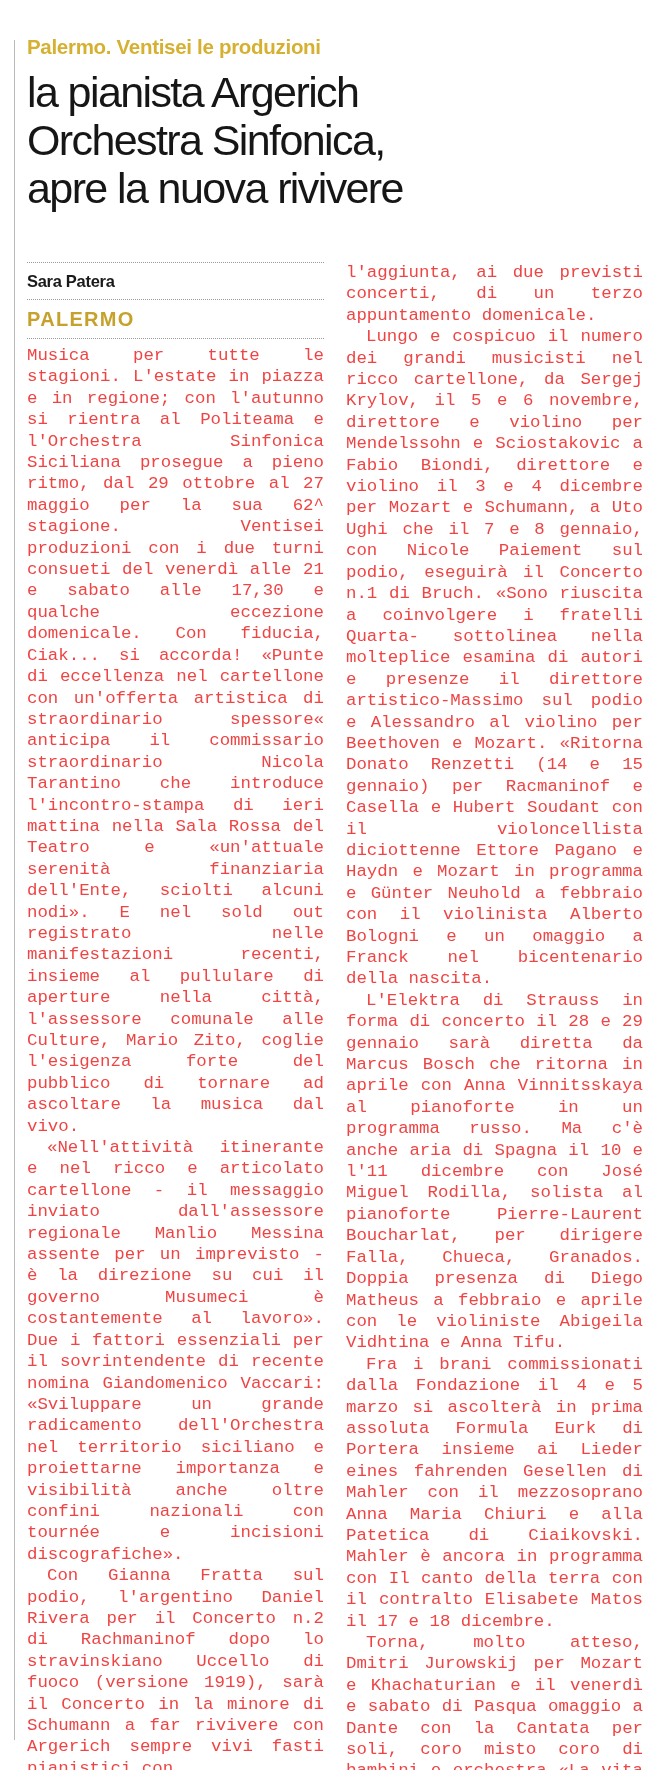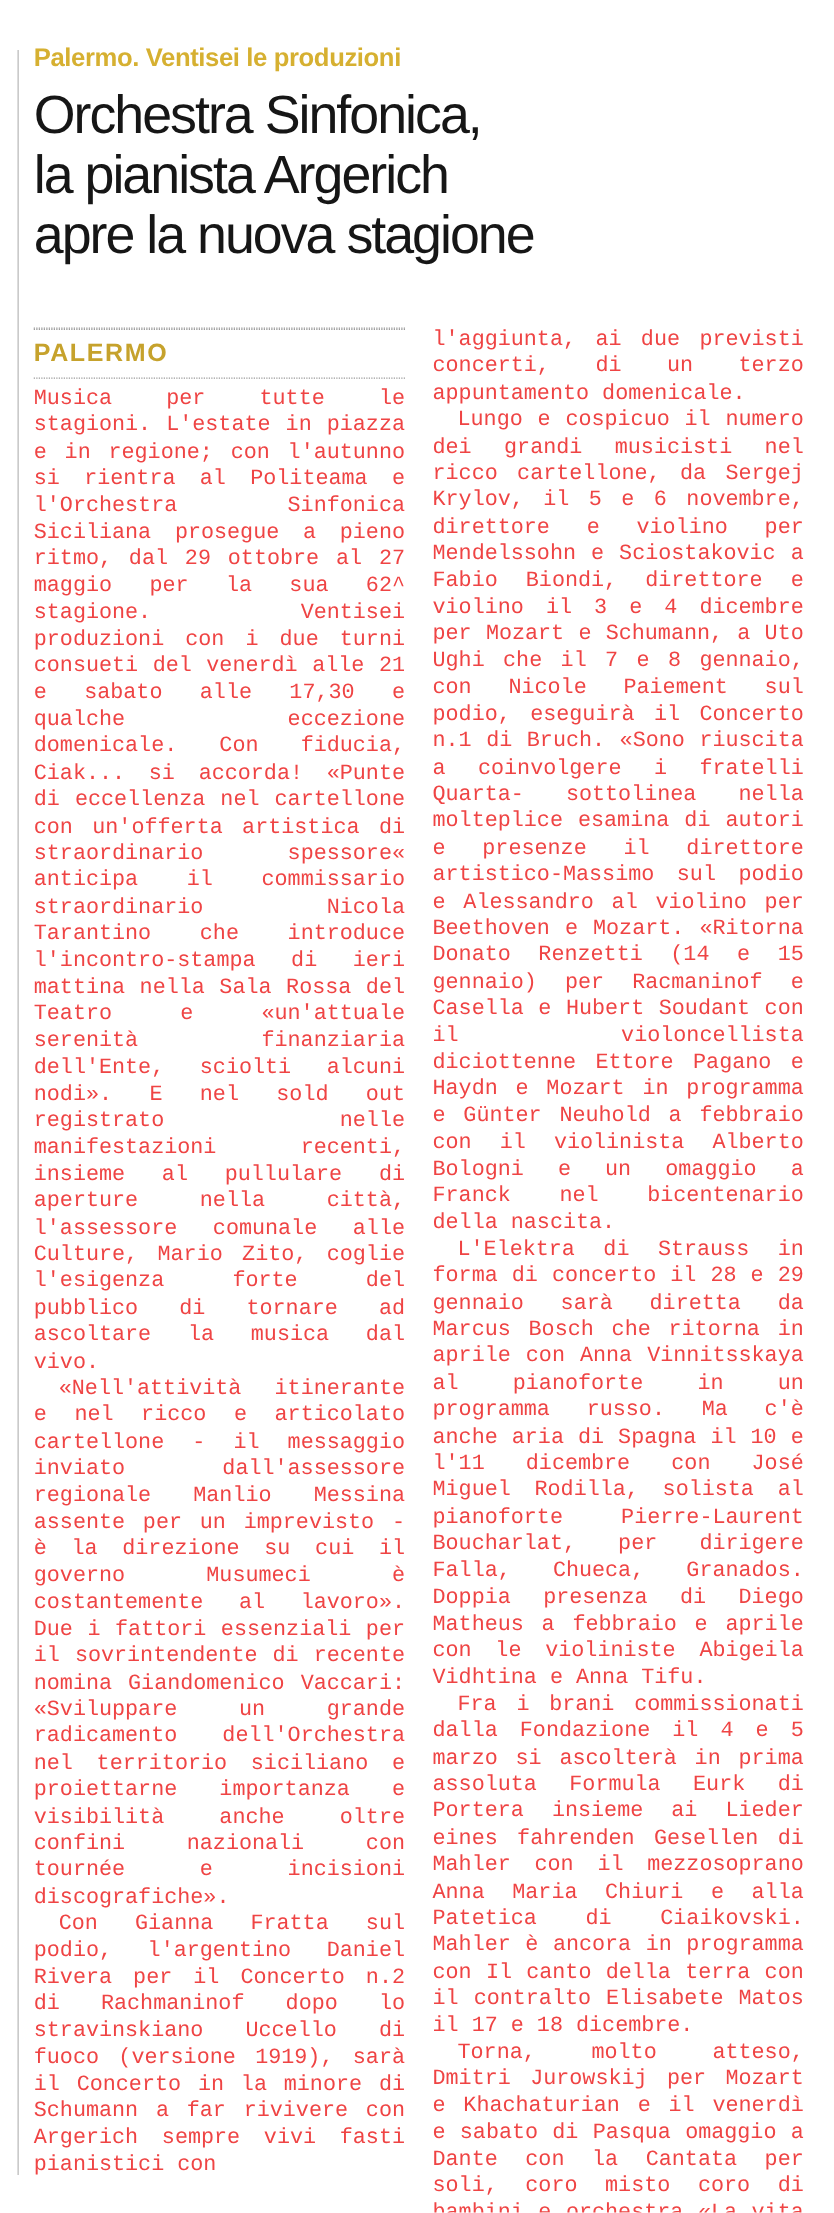--- a/index.html
+++ b/index.html
@@ -145,31 +145,32 @@
 <body>
 
 <div class="page">
 
   <div class="left-rule"></div>
 
   <div class="content">
     <div class="kicker">Palermo. Ventisei le produzioni</div>
 
     <h1 class="headline">
+      <span class="hl-line">la pianista Argerich</span>
       <span class="hl-line">Orchestra Sinfonica,</span>
-      <span class="hl-line">la pianista Argerich</span>
-      <span class="hl-line">apre la nuova stagione</span>
+      <span class="hl-line">apre la nuova rivivere</span>
     </h1>
   </div>
 
   <div class="columns">
 
     <div class="col col-left">
 
       <div class="dotted"></div>
+      <div class="byline">Sara Patera</div>
       <div class="dotted"></div>
 
       <div class="dateline">PALERMO</div>
       <div class="dotted"></div>
 
       <div class="body-text">
         <p>Musica per tutte le stagioni. L'estate in piazza e in regione; con l'autunno si rientra al Politeama e l'Orchestra Sinfonica Siciliana prosegue a pieno ritmo, dal 29 ottobre al 27 maggio per la sua 62^ stagione. Ventisei produzioni con i due turni consueti del venerdì alle 21 e sabato alle 17,30 e qualche eccezione domenicale. Con fiducia, Ciak... si accorda! «Punte di eccellenza nel cartellone con un'offerta artistica di straordinario spessore« anticipa il commissario straordinario Nicola Tarantino che introduce l'incontro-stampa di ieri mattina nella Sala Rossa del Teatro e «un'attuale serenità finanziaria dell'Ente, sciolti alcuni nodi». E nel sold out registrato nelle manifestazioni recenti, insieme al pullulare di aperture nella città, l'assessore comunale alle Culture, Mario Zito, coglie l'esigenza forte del pubblico di tornare ad ascoltare la musica dal vivo.</p>
         <p>«Nell'attività itinerante e nel ricco e articolato cartellone - il messaggio inviato dall'assessore regionale Manlio Messina assente per un imprevisto - è la direzione su cui il governo Musumeci è costantemente al lavoro». Due i fattori essenziali per il sovrintendente di recente nomina Giandomenico Vaccari: «Sviluppare un grande radicamento dell'Orchestra nel territorio siciliano e proiettarne importanza e visibilità anche oltre confini nazionali con tournée e incisioni discografiche».</p>
         <p>Con Gianna Fratta sul podio, l'argentino Daniel Rivera per il Concerto n.2 di Rachmaninof dopo lo stravinskiano Uccello di fuoco (versione 1919), sarà il Concerto in la minore di Schumann a far rivivere con Argerich sempre vivi fasti pianistici con</p>
       </div>

